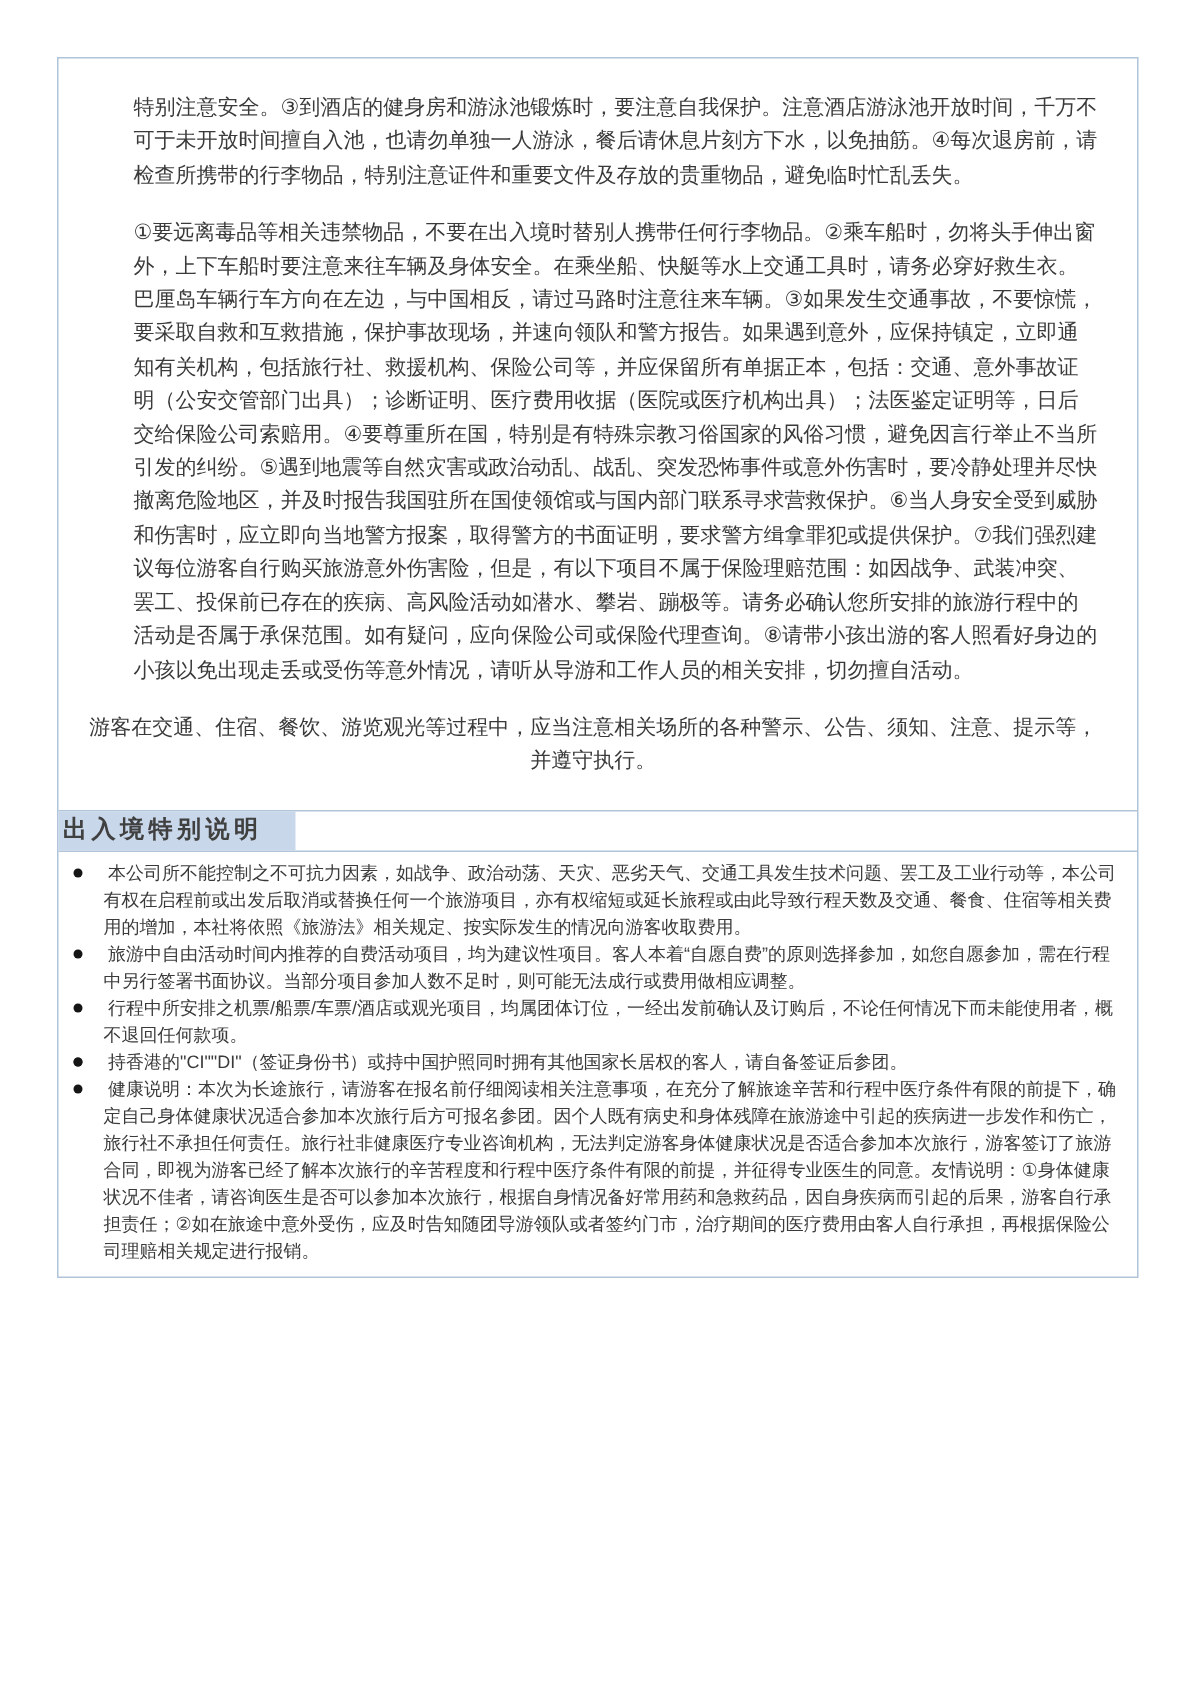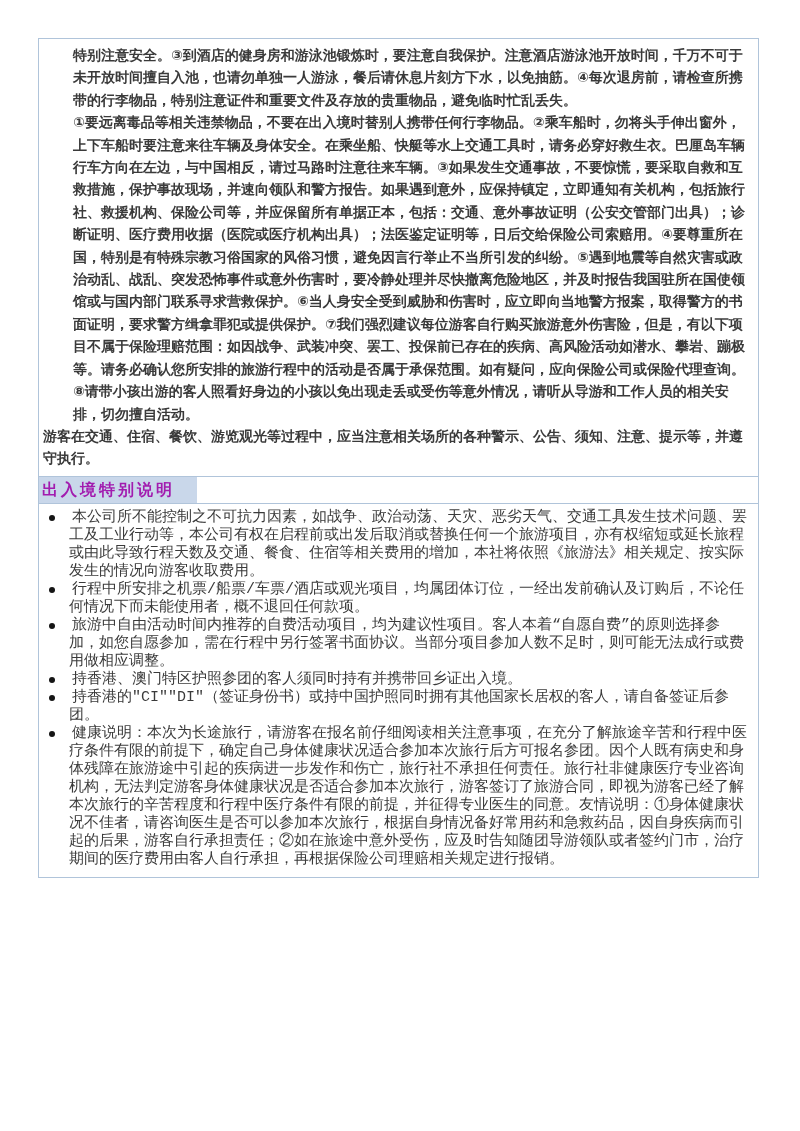--- a/index.html
+++ b/index.html
@@ -22,23 +22,23 @@
     box-sizing: border-box;
     border: 1px solid #b0c4da;
     background: #ffffff;
   }
   
   .row-content-1 {
     padding: 5px 10px 6px 4px;
     font-size: 14px;
     line-height: 22.4px;
   }
-  .para { margin: 0; font-weight: bold; }
+  .para { margin: 16px; }
   .indent { padding-left: 30px; }
-  .flush  { padding-left: 0; }
+  .flush  { padding-left: 0; text-align: center; }
   .bullet-item { position: relative; padding-left: 30px; }
   .bullet-item .bullet {
     position: absolute;
     left: 14px;
     top: 8px;
     width: 6px;
     height: 6px;
     border-radius: 50%;
     background: #151515;
   }
@@ -49,33 +49,32 @@
     height: 26px;
     display: flex;
     align-items: center;
   }
   .header-highlight {
     display: inline-block;
     box-sizing: border-box;
     width: 158px;
     padding: 1px 0 2px 3px;
     background: #c9d7ea;
-    color: #a21caf;
+    color: #404040;
     font-weight: bold;
     font-size: 16px;
     letter-spacing: 3px;
     line-height: 23px;
     white-space: nowrap;
   }
   
   .row-content-2 {
     padding: 5px 10px 8px 0;
-    font-size: 15px;
+    font-size: 12px;
     line-height: 18px;
-    font-family: Liberation Mono, monospace;
   }
   .s2-item { position: relative; padding-left: 30px; text-indent: 3px; margin: 0; }
   .s2-item .bullet {
     position: absolute;
     left: 10px;
     top: 6px;
     width: 6px;
     height: 6px;
     border-radius: 50%;
     background: #151515;
@@ -97,27 +96,27 @@
 
   <section class="row-header">
     <span class="header-highlight">出入境特别说明</span>
   </section>
 
   <section class="row-content-2">
     <p class="s2-item">
       <span class="bullet"></span><span>本公司所不能控制之不可抗力因素，如战争、政治动荡、天灾、恶劣天气、交通工具发生技术问题、罢工及工业行动等，本公司有权在启程前或出发后取消或替换任何一个旅游项目，亦有权缩短或延长旅程或由此导致行程天数及交通、餐食、住宿等相关费用的增加，本社将依照《旅游法》相关规定、按实际发生的情况向游客收取费用。</span>
     </p>
     <p class="s2-item">
+      <span class="bullet"></span><span>旅游中自由活动时间内推荐的自费活动项目，均为建议性项目。客人本着“自愿自费”的原则选择参加，如您自愿参加，需在行程中另行签署书面协议。当部分项目参加人数不足时，则可能无法成行或费用做相应调整。</span>
+    </p>
+    <p class="s2-item">
       <span class="bullet"></span><span>行程中所安排之机票/船票/车票/酒店或观光项目，均属团体订位，一经出发前确认及订购后，不论任何情况下而未能使用者，概不退回任何款项。</span>
     </p>
     <p class="s2-item">
-      <span class="bullet"></span><span>旅游中自由活动时间内推荐的自费活动项目，均为建议性项目。客人本着“自愿自费”的原则选择参加，如您自愿参加，需在行程中另行签署书面协议。当部分项目参加人数不足时，则可能无法成行或费用做相应调整。</span>
-    </p>
-    <p class="s2-item">
-      <span class="bullet"></span><span>持香港、澳门特区护照参团的客人须同时持有并携带回乡证出入境。</span>
+      <span class="bullet"></span>
     </p>
     <p class="s2-item">
       <span class="bullet"></span><span>持香港的"CI""DI"（签证身份书）或持中国护照同时拥有其他国家长居权的客人，请自备签证后参团。</span>
     </p>
     <p class="s2-item">
       <span class="bullet"></span><span>健康说明：本次为长途旅行，请游客在报名前仔细阅读相关注意事项，在充分了解旅途辛苦和行程中医疗条件有限的前提下，确定自己身体健康状况适合参加本次旅行后方可报名参团。因个人既有病史和身体残障在旅游途中引起的疾病进一步发作和伤亡，旅行社不承担任何责任。旅行社非健康医疗专业咨询机构，无法判定游客身体健康状况是否适合参加本次旅行，游客签订了旅游合同，即视为游客已经了解本次旅行的辛苦程度和行程中医疗条件有限的前提，并征得专业医生的同意。友情说明：①身体健康状况不佳者，请咨询医生是否可以参加本次旅行，根据自身情况备好常用药和急救药品，因自身疾病而引起的后果，游客自行承担责任；②如在旅途中意外受伤，应及时告知随团导游领队或者签约门市，治疗期间的医疗费用由客人自行承担，再根据保险公司理赔相关规定进行报销。</span>
     </p>
   </section>
 
 </div>

